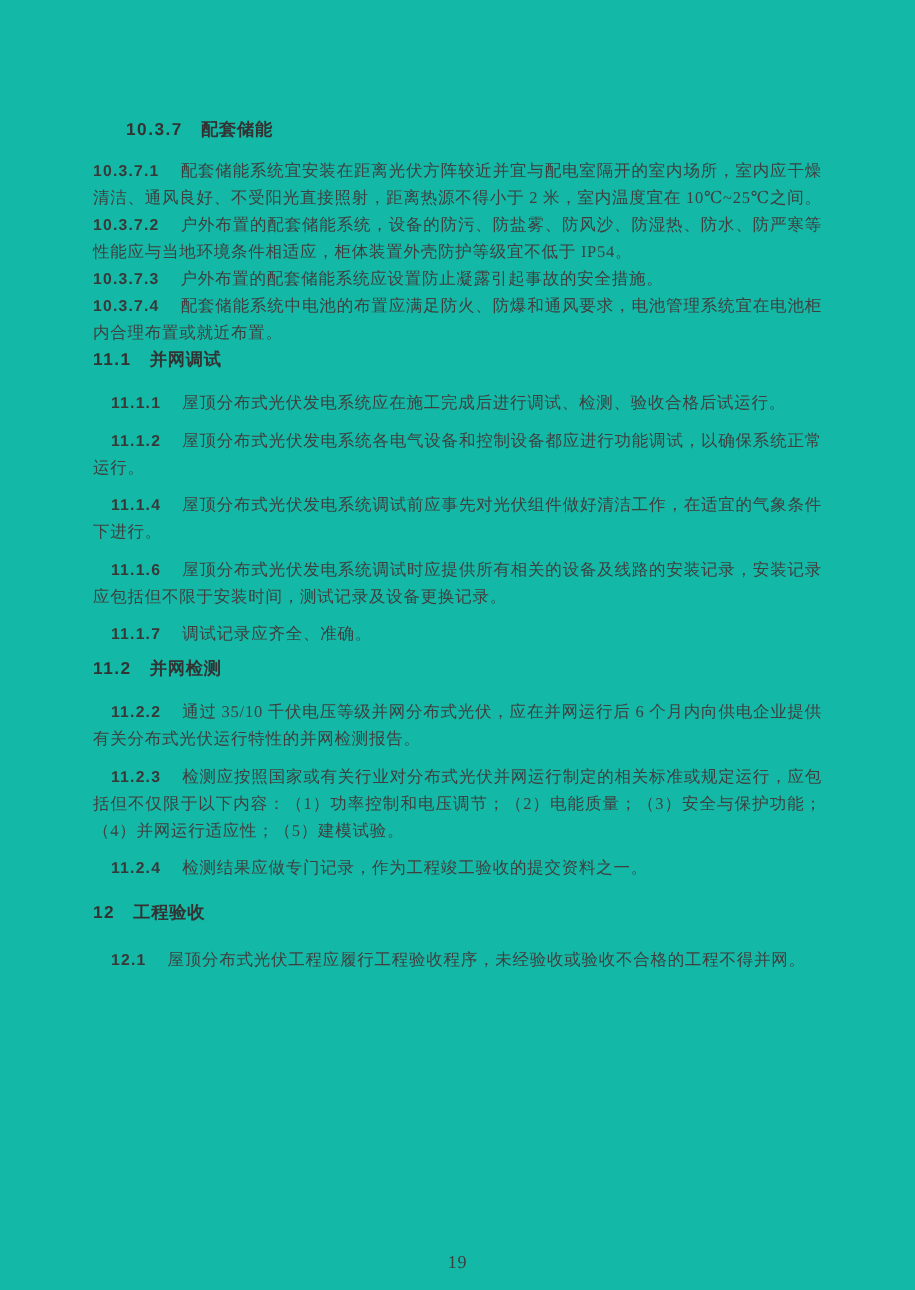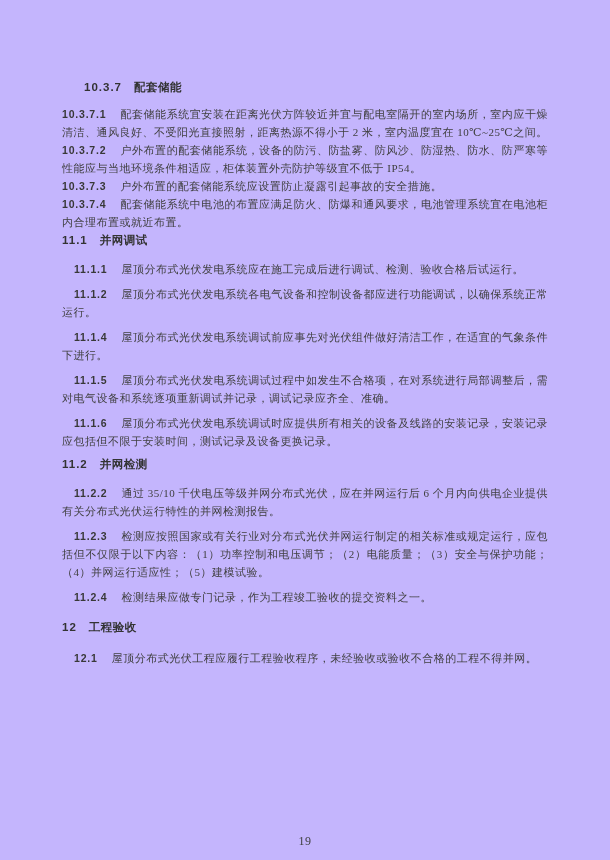--- a/index.html
+++ b/index.html
@@ -4,21 +4,21 @@
 <style>
   html, body {
     margin: 0;
     padding: 0;
     background: #ffffff;
   }
   .page {
     position: relative;
     width: 610px;
     height: 860px;
-    background: #c4b5fd;
+    background: #14b8a6;
     box-sizing: border-box;
     padding: 80px 62px 0 62px;
     overflow: hidden;
     font-family: "Liberation Serif", "DejaVu Serif", serif;
     color: #3f3f3f;
   }
   .doc-content {
     width: 486px;
   }
   .heading {
@@ -77,22 +77,22 @@
   <div class="doc-content">
       <div class="heading h3"><span class="hnum">10.3.7</span><span>配套储能</span></div>
       <p class="clause tight"><span class="cnum">10.3.7.1</span><span class="ctext">配套储能系统宜安装在距离光伏方阵较近并宜与配电室隔开的室内场所，室内应干燥清洁、通风良好、不受阳光直接照射，距离热源不得小于 2 米，室内温度宜在 10℃~25℃之间。</span></p>
       <p class="clause tight"><span class="cnum">10.3.7.2</span><span class="ctext">户外布置的配套储能系统，设备的防污、防盐雾、防风沙、防湿热、防水、防严寒等性能应与当地环境条件相适应，柜体装置外壳防护等级宜不低于 IP54。</span></p>
       <p class="clause tight"><span class="cnum">10.3.7.3</span><span class="ctext">户外布置的配套储能系统应设置防止凝露引起事故的安全措施。</span></p>
       <p class="clause tight"><span class="cnum">10.3.7.4</span><span class="ctext">配套储能系统中电池的布置应满足防火、防爆和通风要求，电池管理系统宜在电池柜内合理布置或就近布置。</span></p>
       <div class="heading h2"><span class="hnum">11.1</span><span>并网调试</span></div>
       <p class="clause spaced"><span class="cnum">11.1.1</span><span class="ctext">屋顶分布式光伏发电系统应在施工完成后进行调试、检测、验收合格后试运行。</span></p>
       <p class="clause spaced"><span class="cnum">11.1.2</span><span class="ctext">屋顶分布式光伏发电系统各电气设备和控制设备都应进行功能调试，以确保系统正常运行。</span></p>
       <p class="clause spaced"><span class="cnum">11.1.4</span><span class="ctext">屋顶分布式光伏发电系统调试前应事先对光伏组件做好清洁工作，在适宜的气象条件下进行。</span></p>
-      <p class="clause spaced"><span class="cnum">11.1.5</span><span class="ctext">屋顶分布式光伏发电系统调试过程中如发生不合格项，在对系统进行局部调整后，需对电气设备和系统逐项重新调试并记录，调试记录应齐全、准确。</span></p>
       <p class="clause spaced"><span class="cnum">11.1.6</span><span class="ctext">屋顶分布式光伏发电系统调试时应提供所有相关的设备及线路的安装记录，安装记录应包括但不限于安装时间，测试记录及设备更换记录。</span></p>
+      <p class="clause spaced"><span class="cnum">11.1.7</span><span class="ctext">调试记录应齐全、准确。</span></p>
       <div class="heading h2"><span class="hnum">11.2</span><span>并网检测</span></div>
       <p class="clause spaced"><span class="cnum">11.2.2</span><span class="ctext">通过 35/10 千伏电压等级并网分布式光伏，应在并网运行后 6 个月内向供电企业提供有关分布式光伏运行特性的并网检测报告。</span></p>
       <p class="clause spaced"><span class="cnum">11.2.3</span><span class="ctext">检测应按照国家或有关行业对分布式光伏并网运行制定的相关标准或规定运行，应包括但不仅限于以下内容：（1）功率控制和电压调节；（2）电能质量；（3）安全与保护功能；（4）并网运行适应性；（5）建模试验。</span></p>
       <p class="clause spaced"><span class="cnum">11.2.4</span><span class="ctext">检测结果应做专门记录，作为工程竣工验收的提交资料之一。</span></p>
       <div class="heading h1"><span class="hnum">12</span><span>工程验收</span></div>
       <p class="clause spaced"><span class="cnum">12.1</span><span class="ctext">屋顶分布式光伏工程应履行工程验收程序，未经验收或验收不合格的工程不得并网。</span></p>
     </div>
   <div class="page-number">19</div>
 </div>
 

